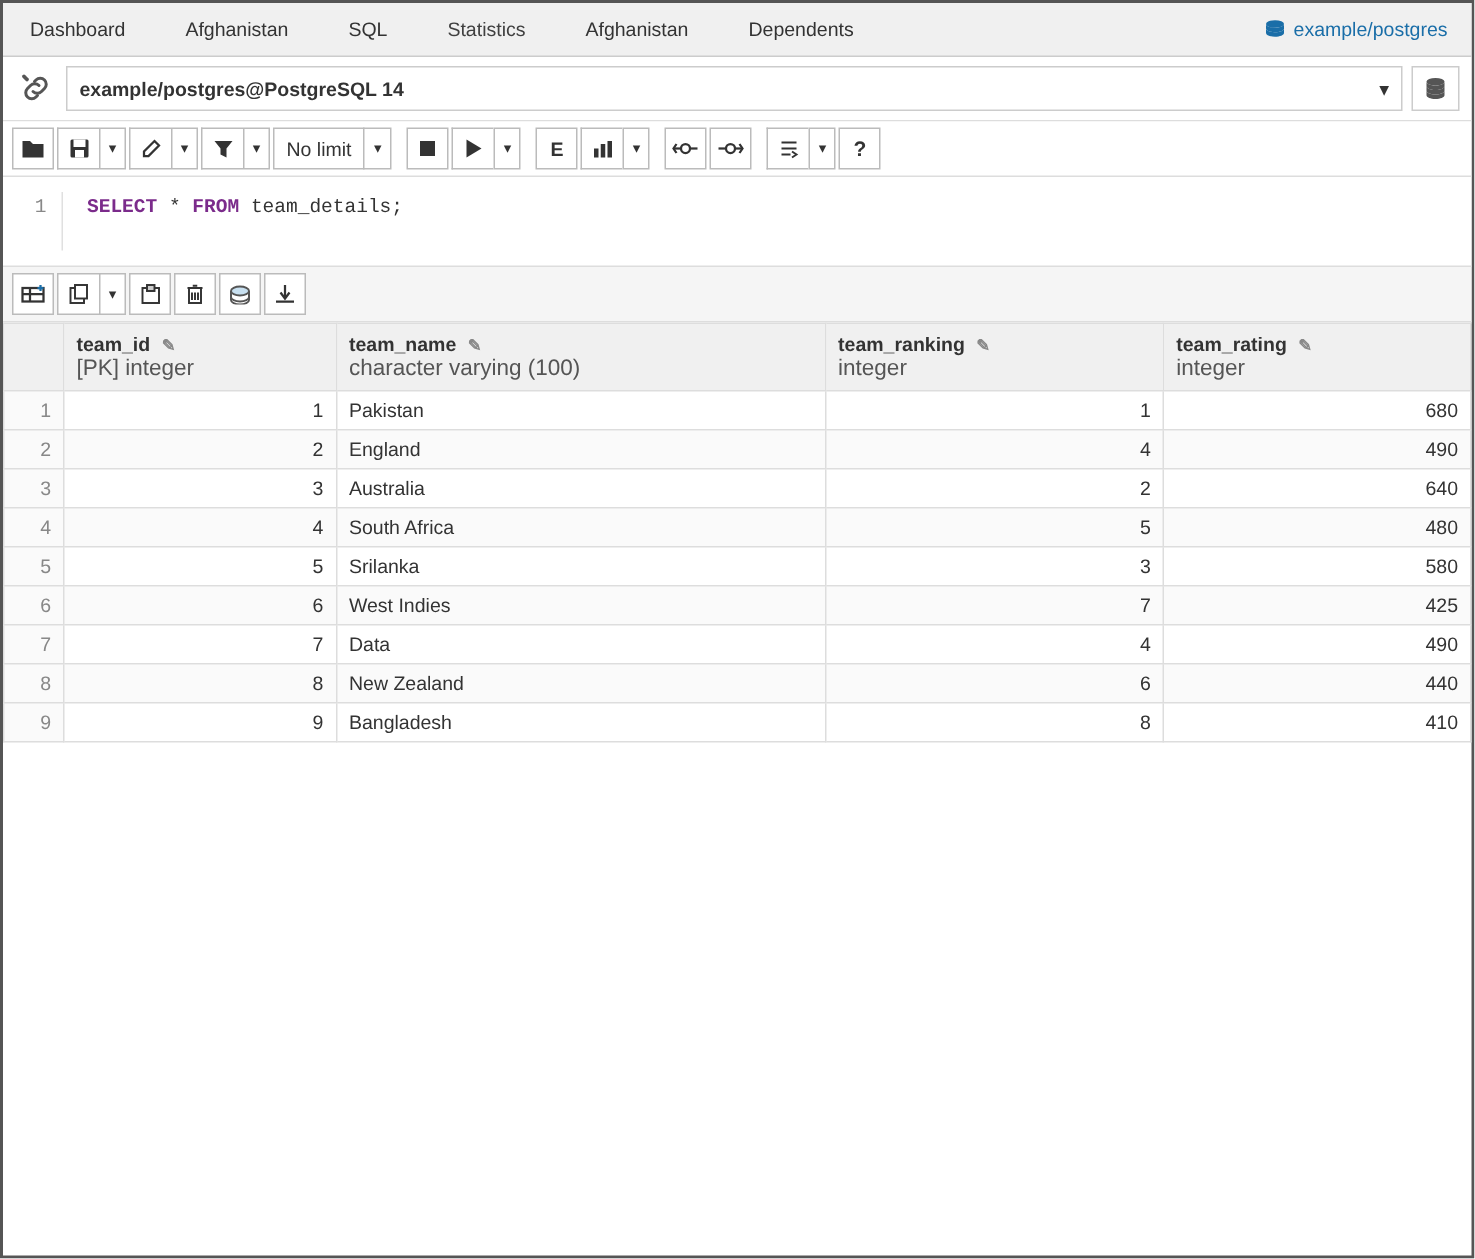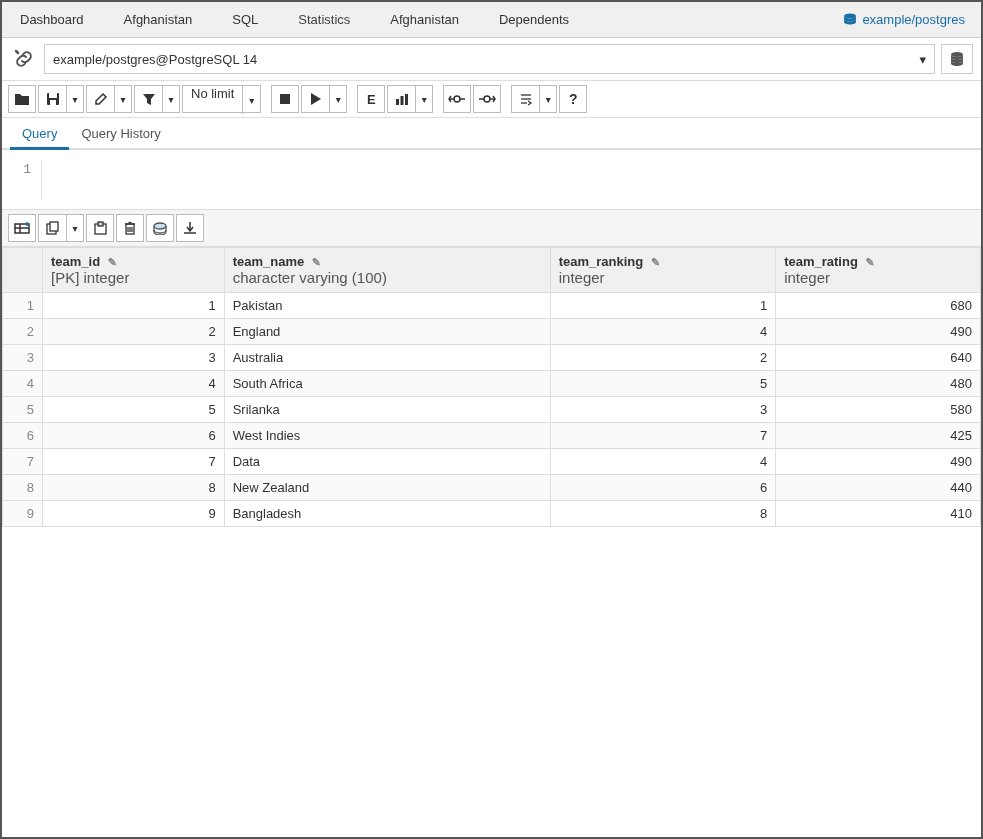--- a/index.html
+++ b/index.html
@@ -73,21 +73,21 @@
       border: 1px solid #ccc;
       padding: 4px 8px;
       font-size: 13px;
       display: flex;
       align-items: center;
       justify-content: space-between;
       cursor: pointer;
       background: #fff;
       height: 30px;
     }
-    .conn-select-text { flex: 1; }
+    .conn-select-text { flex: 1; font-weight: bold; }
     .conn-db-btn {
       width: 32px;
       height: 30px;
       border: 1px solid #ccc;
       background: #fff;
       display: flex;
       align-items: center;
       justify-content: center;
       cursor: pointer;
       font-size: 16px;
@@ -126,21 +126,21 @@
       border: 1px solid #bbb;
       background: #fff;
       display: flex;
       align-items: center;
       justify-content: center;
       cursor: pointer;
       font-size: 10px;
     }
     .no-limit-btn {
       display: flex;
-      align-items: flex-start;
+      align-items: center;
       border: 1px solid #bbb;
       background: #fff;
       height: 28px;
       cursor: pointer;
     }
     .no-limit-text {
       padding: 0 8px;
       font-size: 13px;
     }
     .no-limit-arrow {
@@ -442,28 +442,30 @@
         </svg>
       </div>
       <div class="tb-arrow">▾</div>
     </div>
 
     <div class="tb-btn" style="font-weight:bold;">
       <span>?</span>
     </div>
   </div>
 
-  <div class="query-tabs">
-    <div class="q-tab active">Query</div>
-    <div class="q-tab">Query History</div>
-  </div>
 
   <div class="sql-editor">
     <div class="line-numbers">
       <div>1</div>
+    </div>
+    <div class="sql-content">
+      <span class="kw-select">SELECT</span>
+      <span class="sql-star"> * </span>
+      <span class="kw-from">FROM</span>
+      <span class="sql-text"> team_details;</span>
     </div>
   </div>
 
 
   <div class="output-toolbar">
 
     <div class="tb-btn">
       <svg width="16" height="14" viewBox="0 0 16 14" fill="none" stroke="#333" stroke-width="1.5">
         <rect x="1" y="3" width="14" height="9" rx="0"></rect>
         <line x1="1" y1="7" x2="15" y2="7"></line>

